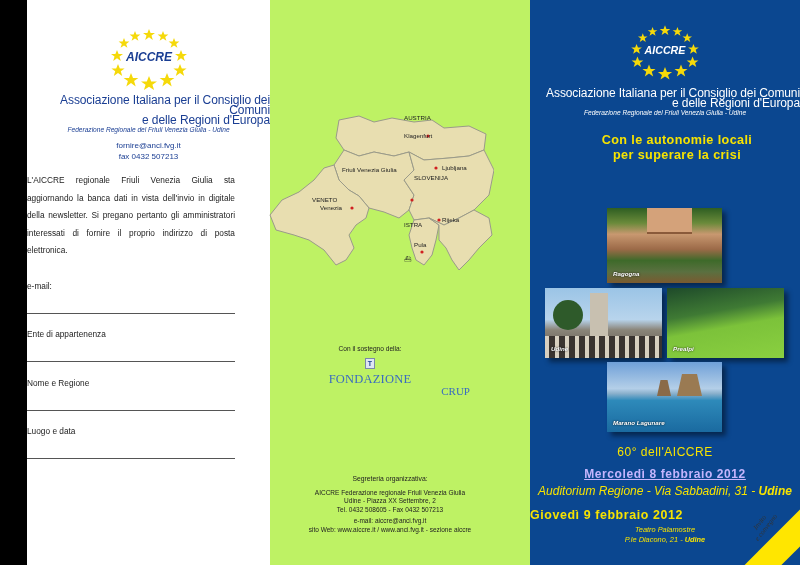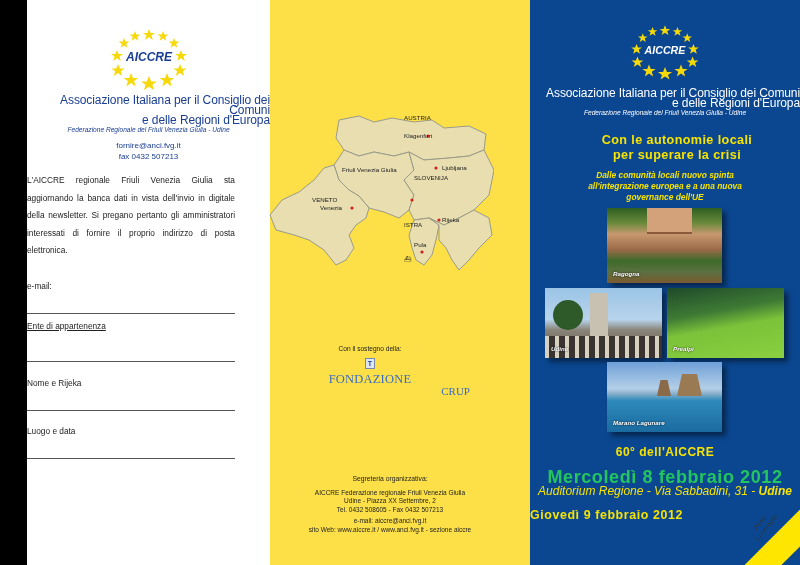--- a/index.html
+++ b/index.html
@@ -15,21 +15,21 @@
   .org-line { font-size:12px; color:#1a3e93; text-align:right; line-height:10px; letter-spacing:-0.1px; }
   .org-fed { font-size:6.6px; font-style:italic; color:#1a3e93; text-align:center; line-height:10px; }
   .contact-line { font-size:8px; color:#1a3e93; text-align:center; line-height:11px; }
 
   .intro { position:absolute; left:0; top:172px; width:208px; font-size:8.3px; line-height:17.5px; color:#222; text-align:justify; }
   .form-field { position:absolute; left:0; width:208px; }
   .field-label { font-size:8.3px; color:#222; }
   .field-line { position:absolute; left:0; width:208px; height:0; border-top:1px solid #555; }
 
   
-  .panel-mid { position:absolute; left:270px; top:0; width:260px; height:565px; background:#fde047; }
+  .panel-mid { position:absolute; left:270px; top:0; width:260px; height:565px; background:#bef264; }
   .map-svg { position:absolute; left:-6px; top:100px; }
   .map-label { font-family:"Liberation Sans Narrow","Liberation Sans",sans-serif; font-size:6.2px; fill:#222; }
   .sponsor { position:absolute; left:0; top:345px; width:200px; text-align:center; }
   .sponsor-intro { font-size:6.6px; color:#222; }
   .fond-icon { display:inline-block; width:10px; height:11px; border:1px solid #7a8aa8; background:#dfe6f3; margin-top:6px; font-size:7px; line-height:9px; color:#1a3e93; font-weight:bold; }
   .fond-name { font-family:"Liberation Serif", serif; font-size:12.5px; color:#3a6cc0; letter-spacing:0.2px; line-height:13px; margin-top:3px; }
   .fond-sub { font-family:Liberation Serif, serif; font-size:11px; color:#3a6cc0; line-height:11px;text-align:right; }
 
   .secretariat { position:absolute; left:0; top:475px; width:240px; text-align:center; font-size:6.5px; color:#222; line-height:8.6px; }
   .secretariat .title { font-size:6.8px; margin-bottom:5px; }
@@ -37,22 +37,22 @@
 
   
   .panel-right { position:absolute; left:530px; top:0; width:270px; height:565px; background:#0b4790; overflow:hidden; }
   .panel-right .org-line, .panel-right .org-fed { color:#fff; }
   .slogan { position:absolute; left:12px; top:133px; width:100%; text-align:center; color:#f7e300; font-weight:bold; font-size:12.6px; line-height:15px; letter-spacing:0.4px; }
   .subslogan { position:absolute; left:0; top:170px; width:100%; text-align:center; color:#f7e300; font-weight:bold; font-style:italic; font-size:8.4px; line-height:11px; }
 
   .photo { position:absolute; box-shadow:4px 4px 5px rgba(0,0,0,0.45); overflow:hidden; }
   .photo .cap { position:absolute; left:6px; bottom:6px; color:#fff; font-size:6.2px; font-style:italic; font-weight:bold; text-shadow:0 0 2px #000; }
 
-  .anniv { position:absolute; left:0; top:445px; width:100%; text-align:center; color:#f7e300; font-weight:bold; font-size:12px; letter-spacing:0.5px; }
-  .day1 { position:absolute; left:0; top:467px; width:100%; text-align:center; color:#22c55e; font-weight:bold; font-size:18px; letter-spacing:0.6px; }
+  .anniv { position:absolute; left:0; top:445px; width:100%; text-align:center; color:#f7e300; font-weight:normal; font-size:12px; letter-spacing:0.5px; }
+  .day1 { position:absolute; left:0; top:467px; width:100%; text-align:center; color:#c4b5fd; font-weight:bold; font-size:12px; letter-spacing:0.6px;text-decoration:underline; }
   .venue1 { position:absolute; left:0; top:484px; width:100%; text-align:center; color:#f7e300; font-style:italic; font-size:12px; }
   .day2 { position:absolute; left:0; top:508px; width:100%; text-align:left; color:#f7e300; font-weight:bold; font-size:12.4px; letter-spacing:0.6px; }
   .venue2 { position:absolute; left:0; top:525px; width:100%; text-align:center; color:#f7e300; font-style:italic; font-size:7.4px; line-height:10px; }
   .bold-it { font-weight:bold; }
 
   .ribbon { position:absolute; left:180px; top:525px; width:160px; height:26px; background:#ffe600; transform:rotate(-45deg); transform-origin:center; }
   .ribbon-text { position:absolute; left:738px; top:517px; width:50px; transform:rotate(-52deg); transform-origin:center; color:#333; font-style:italic; font-family:"Liberation Serif", serif; font-size:7px; line-height:8px; text-align:center; }
 </style>
 </head>
 <body>
@@ -88,27 +88,27 @@
     <div class="contact-line">fax 0432 507213</div>
   </div>
 
   <div class="intro">L'AICCRE regionale Friuli Venezia Giulia sta aggiornando la banca dati in vista dell'invio in digitale della newsletter. Si pregano pertanto gli amministratori interessati di fornire il proprio indirizzo di posta elettronica.</div>
 
   <div class="form-field" style="top:275px;">
     <span class="field-label">e-mail:</span>
   </div>
   <div class="field-line" style="top:313px;"></div>
 
-  <div class="form-field" style="top:315px;text-decoration:underline;">
+  <div class="form-field" style="top:323px;">
     <span class="field-label">Ente di appartenenza</span>
   </div>
   <div class="field-line" style="top:361px;"></div>
 
   <div class="form-field" style="top:372px;">
-    <span class="field-label">Nome e Rijeka</span>
+    <span class="field-label">Nome e Regione</span>
   </div>
   <div class="field-line" style="top:410px;"></div>
 
   <div class="form-field" style="top:420px;">
     <span class="field-label">Luogo e data</span>
   </div>
   <div class="field-line" style="top:458px;"></div>
 </div>
 
 <div class="panel-mid">
@@ -189,25 +189,20 @@
   <div style="position:absolute; top:88px; left:0; width:100%;">
     <div class="org-line">Associazione Italiana per il Consiglio dei Comuni</div>
     <div class="org-line">e delle Regioni d'Europa</div>
     <div class="org-fed">Federazione Regionale del Friuli Venezia Giulia - Udine</div>
   </div>
 
   <div class="slogan">
     <div>Con le autonomie locali</div>
     <div>per superare la crisi</div>
   </div>
-  <div class="subslogan">
-    <div>Dalle comunità locali nuovo spinta</div>
-    <div>all'integrazione europea e a una nuova</div>
-    <div>governance dell'UE</div>
-  </div>
 
   <div class="photo" style="left:77px; top:208px; width:115px; height:75px; background:linear-gradient(180deg,#2e5e22 0%,#6a8a3a 20%,#c89870 35%,#9c6a48 55%,#3e6a2a 70%,#5a7040 85%,#7a5a30 100%);">
     <div style="position:absolute; left:40px; top:0; width:45px; height:26px; background:#d4a27a; border-bottom:2px solid #8a5a3a;"></div>
     <span class="cap">Ragogna</span>
   </div>
   <div class="photo" style="left:15px; top:288px; width:117px; height:70px; background:linear-gradient(180deg,#9bc4e6 0%,#b8d4ec 45%,#8a8478 60%,#5a5048 100%);">
     <div style="position:absolute; left:45px; top:5px; width:18px; height:45px; background:#c8c0b0;"></div>
     <div style="position:absolute; left:8px; top:12px; width:30px; height:30px; background:#2e5a2a; border-radius:50%;"></div>
     <div style="position:absolute; left:0; top:48px; width:117px; height:22px; background:repeating-linear-gradient(90deg,#d8d0c0 0 4px,#3a3430 4px 10px);"></div>
     <span class="cap">Udine</span>
@@ -221,20 +216,22 @@
     <span class="cap">Marano Lagunare</span>
   </div>
 
   <div class="anniv">60° dell'AICCRE</div>
   <div class="day1">Mercoledì  8 febbraio 2012</div>
   <div class="venue1">
     <span>Auditorium Regione - Via Sabbadini, 31 - </span><span class="bold-it">Udine</span>
   </div>
   <div class="day2">Giovedì 9 febbraio 2012</div>
   <div class="venue2">
+    <div>Teatro Palamostre</div>
+    <div><span>P.le Diacono, 21 - </span><span class="bold-it">Udine</span></div>
   </div>
 
   <div class="ribbon"></div>
 </div>
 <div class="ribbon-text">
   <div>Invito</div>
   <div>e convegno</div>
 </div>
 
 </body></html>

